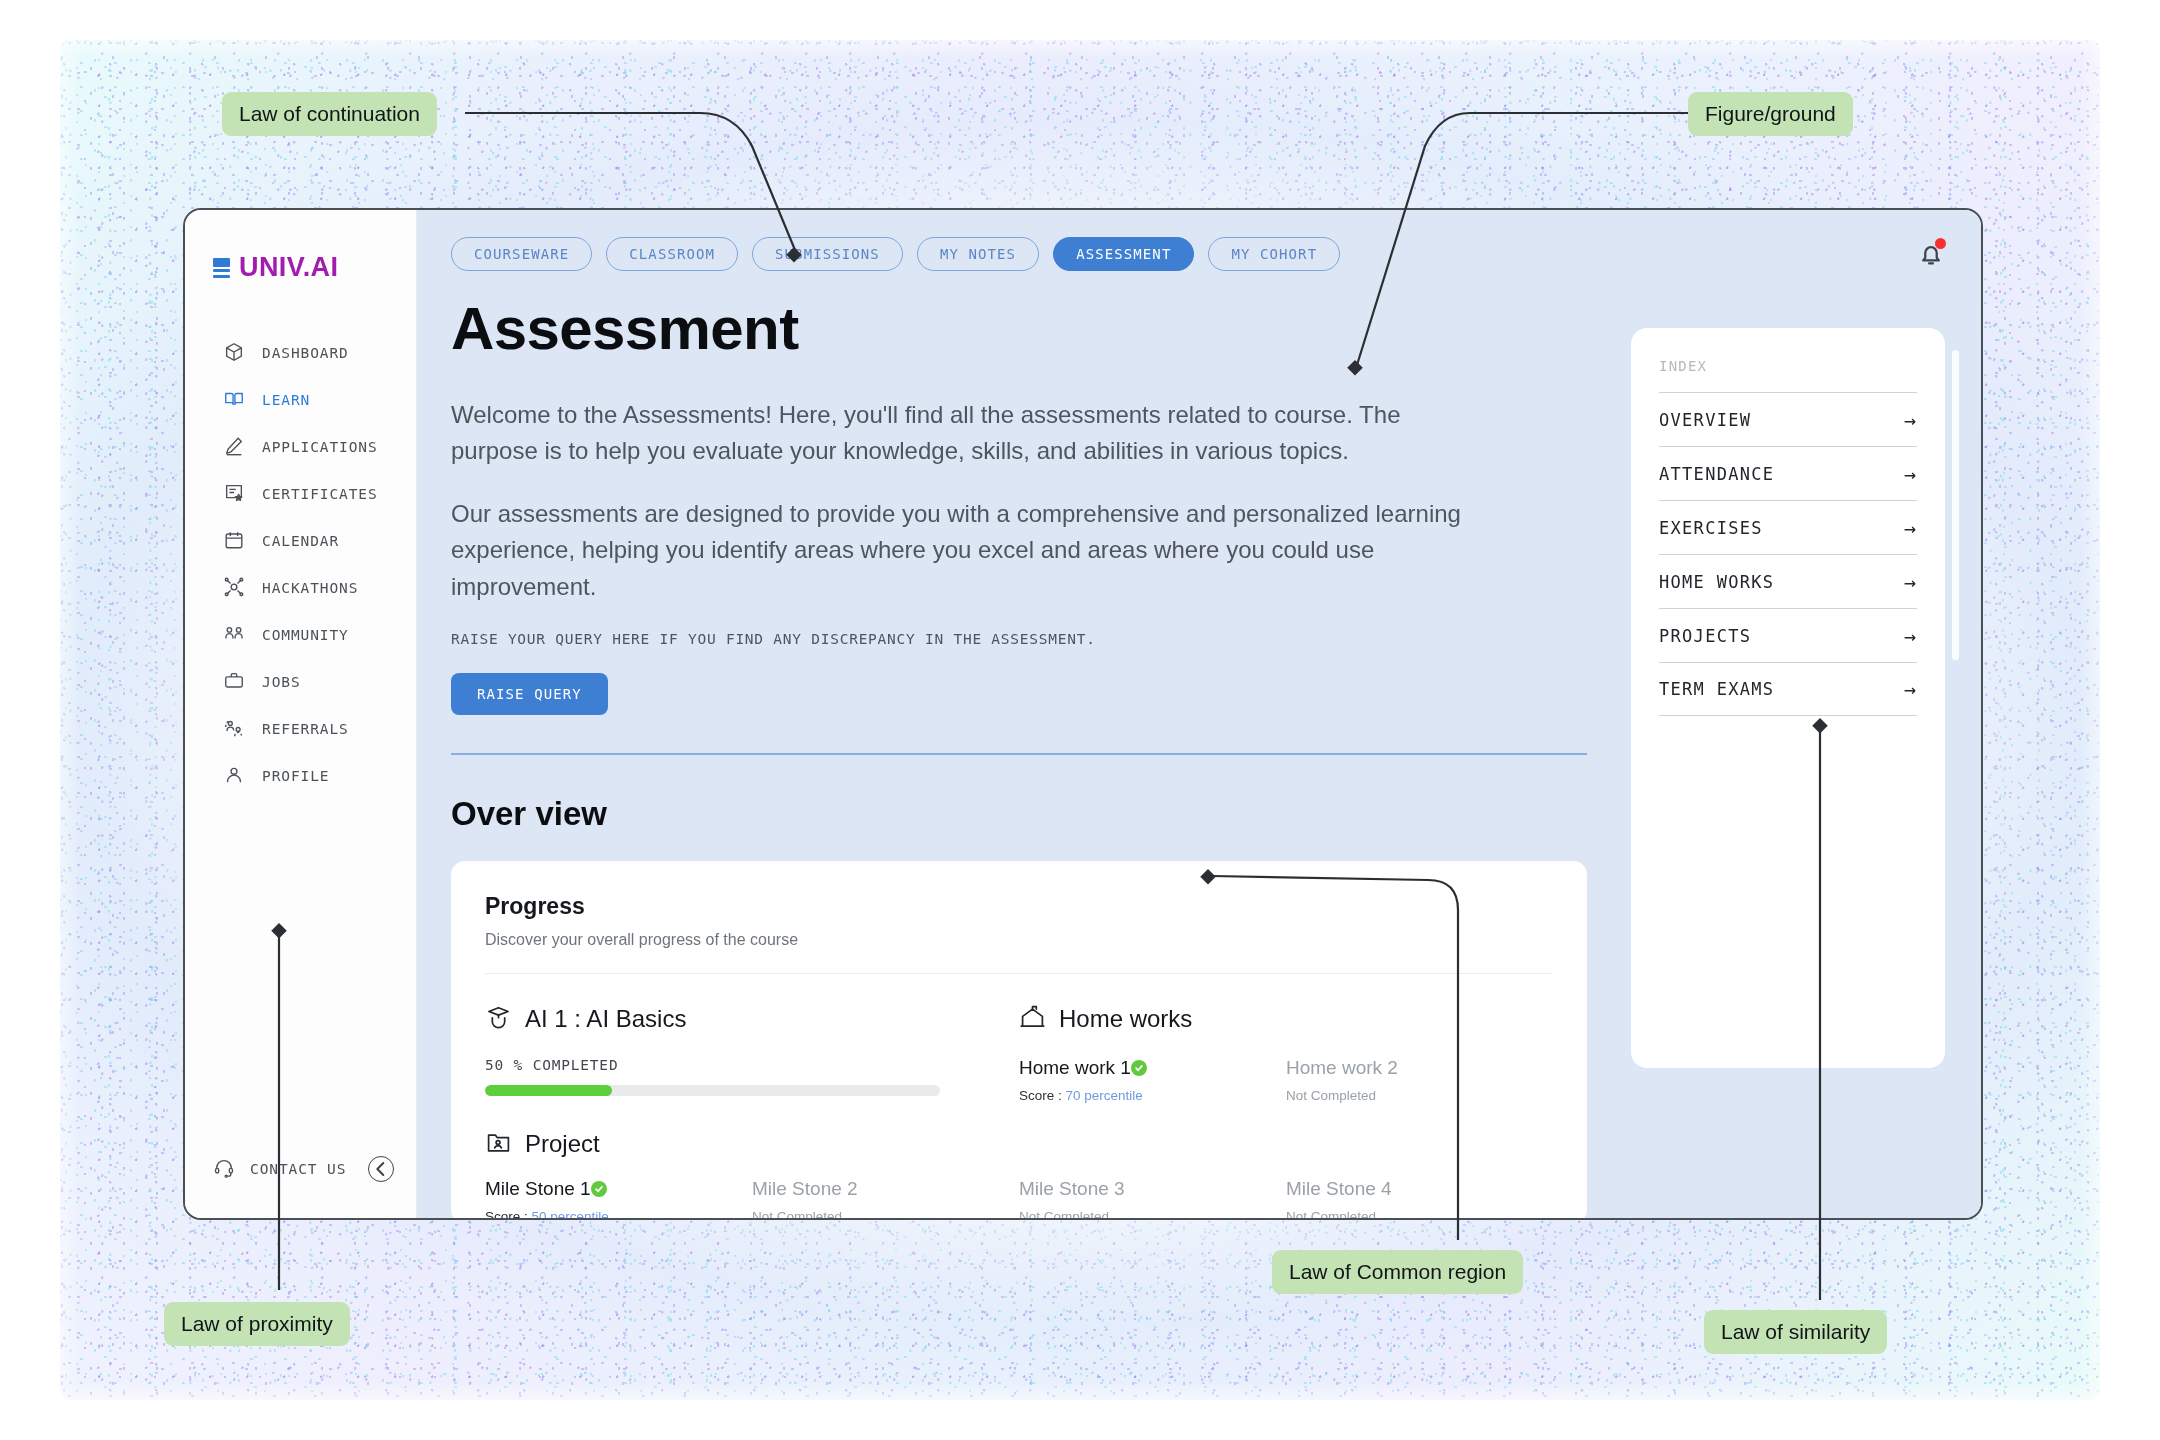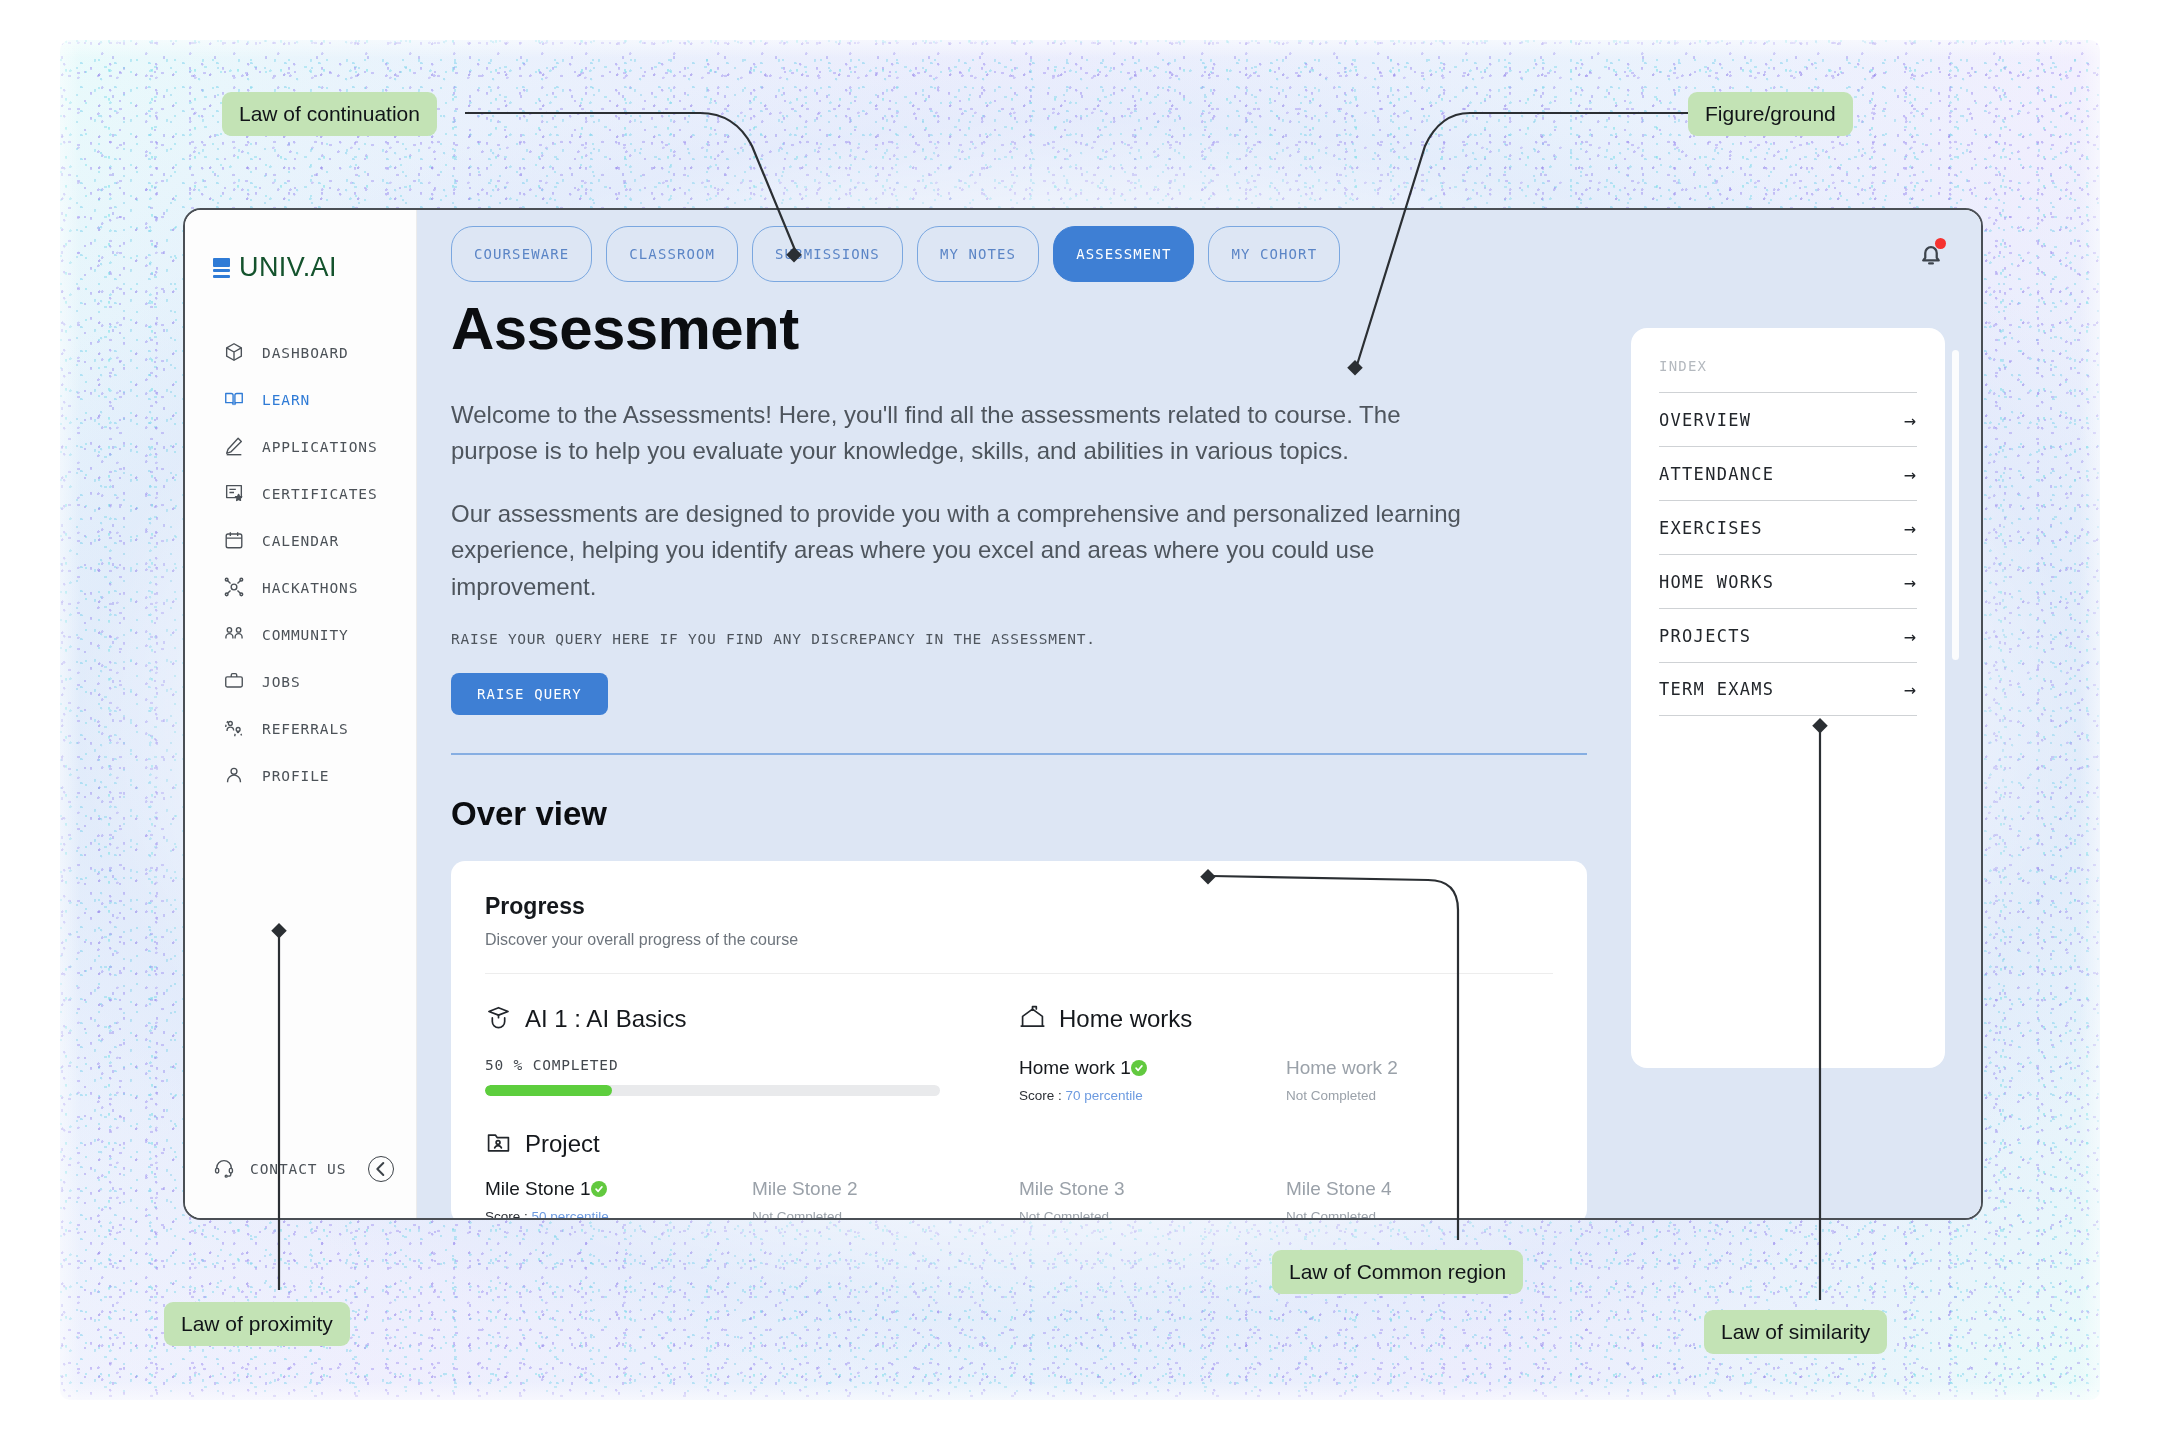--- a/index.html
+++ b/index.html
@@ -90,21 +90,21 @@
     flex:0 0 232px;
     position:relative;
   }
   .brand { display:flex; align-items:center; gap:9px; padding-left:28px; margin-bottom:48px; }
   .brand-mark { width:17px; height:20px; display:flex; flex-direction:column; justify-content:space-between; }
   .brand-mark i { display:block; background:#2f7bd6; border-radius:1px; }
   .brand-mark i:nth-child(1){ height:9px; }
   .brand-mark i:nth-child(2){ height:3px; }
   .brand-mark i:nth-child(3){ height:3px; }
   .brand-text {
-    font-size:27px; letter-spacing:.4px; color:#14532d; font-weight:400;
+    font-size:27px; letter-spacing:.4px; color:#a21caf; font-weight:700;
     font-family:"Liberation Sans", sans-serif;
   }
 
   .nav { display:flex; flex-direction:column; gap:3px;margin-left:10px; }
   .nav-item {
     display:flex; align-items:center; gap:17px;
     height:44px; padding-left:28px;
     color:#4c5258;
     font-family:"DejaVu Sans Mono", monospace;
     font-size:14.5px; letter-spacing:.9px;
@@ -138,21 +138,21 @@
     overflow:hidden;
     display:flex; flex-direction:column;
   }
   .topbar {
     height:88px; flex:0 0 88px;
     display:flex; align-items:center;
     padding:0 34px 0 34px;
     gap:14px;
   }
   .tab {
-    height:56px; padding:0 22px;
+    height:34px; padding:0 22px;
     border:1.6px solid #7aa7e0;
     border-radius:22px;
     background:transparent;
     color:#5b85c6;
     font-family:"DejaVu Sans Mono", monospace;
     font-size:14px; letter-spacing:1.1px;
     display:flex; align-items:center; justify-content:center;
     cursor:pointer; white-space:nowrap;
   }
   .tab.active { background:#3e7fd4; border-color:#3e7fd4; color:#ffffff; }

